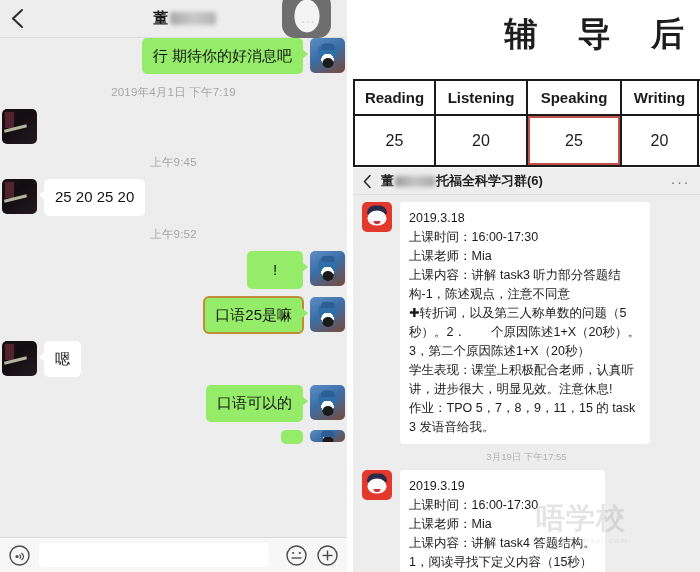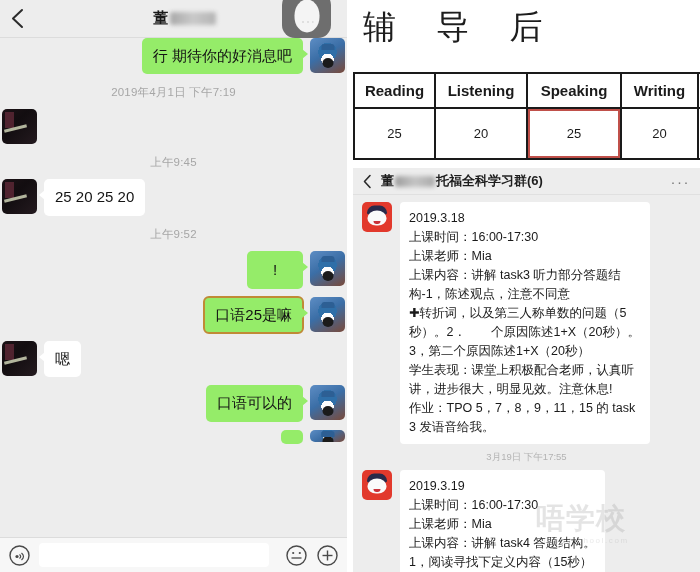--- a/index.html
+++ b/index.html
@@ -122,34 +122,34 @@
   .ic svg{display:block;}
   .input-field{
     flex:1;height:24px;background:#ffffff;border-radius:4px;margin:0 8px;
   }
   .ic-gap{margin-left:8px;}
 
   
   .right{position:relative;width:353px;height:572px;background:#fff;flex:none;}
 
   .sheet-title{
-    text-align:left;font-family:"Liberation Serif","DejaVu Serif",serif;
+    text-align:right;font-family:"Liberation Serif","DejaVu Serif",serif;
     font-size:33px;color:#1d1d1d;letter-spacing:16px;
-    padding:5px 0 0 16px;font-weight:400;
+    padding:12px 0 0 16px;font-weight:700;
   }
   .score-wrap{padding:22px 0 0 6px;}
   .score-table{
     border-collapse:collapse;table-layout:fixed;width:380px;
   }
   .score-table th,.score-table td{
     border:2px solid #1a1a1a;text-align:center;color:#1b1b1b;
     font-family:"Liberation Sans",sans-serif;
   }
   .score-table th{height:31px;font-size:15px;font-weight:600;}
-  .score-table td{height:47px;font-size:13px;font-weight:400;}
+  .score-table td{height:47px;font-size:16px;font-weight:400;}
   .score-table .c0{width:77px;}
   .score-table .c1{width:88px;}
   .score-table .c2{width:90px;}
   .score-table .c3{width:73px;margin-top:34px;}
   .score-table .c4{width:52px;}
   .hl-cell{box-shadow:inset 0 0 0 2px #c0504a;}
 
   .group-panel{
     position:absolute;left:6px;top:168px;width:347px;height:404px;
     background:#ededed;overflow:hidden;

